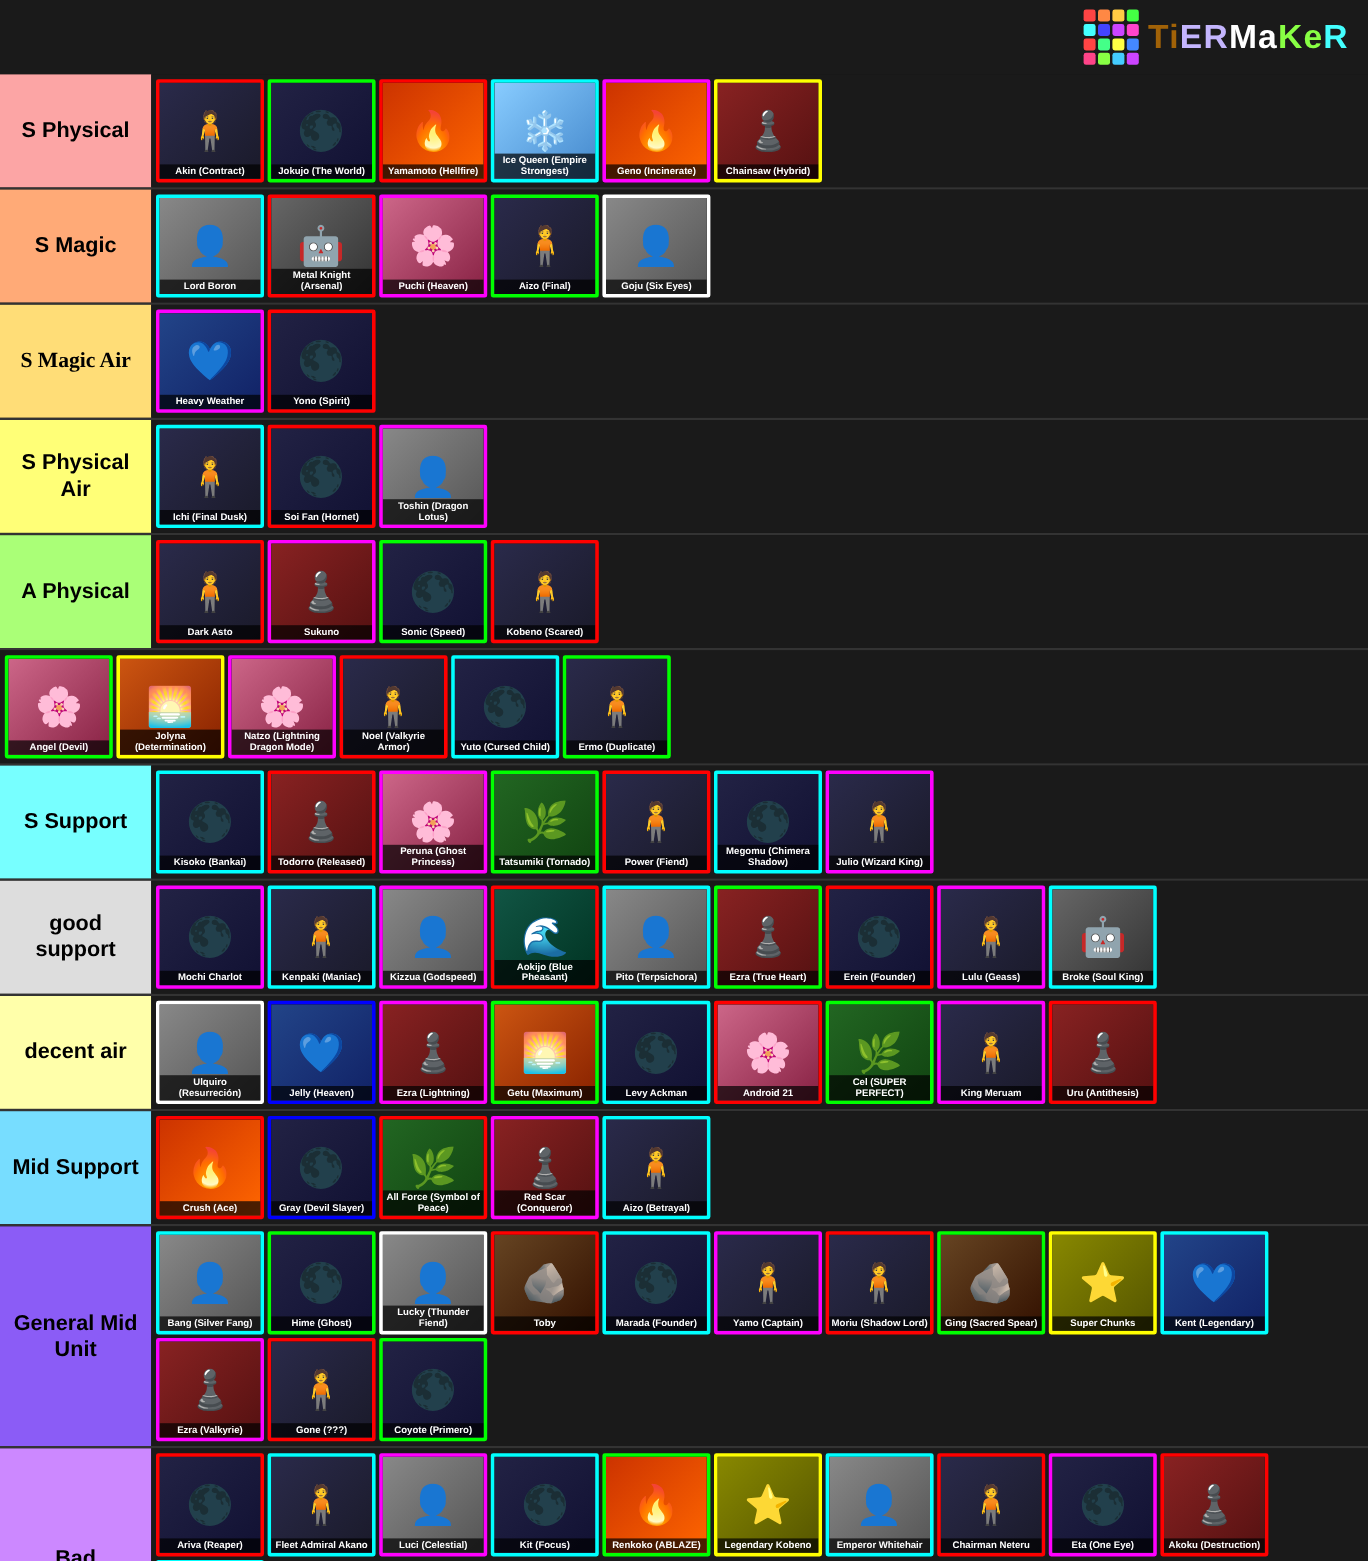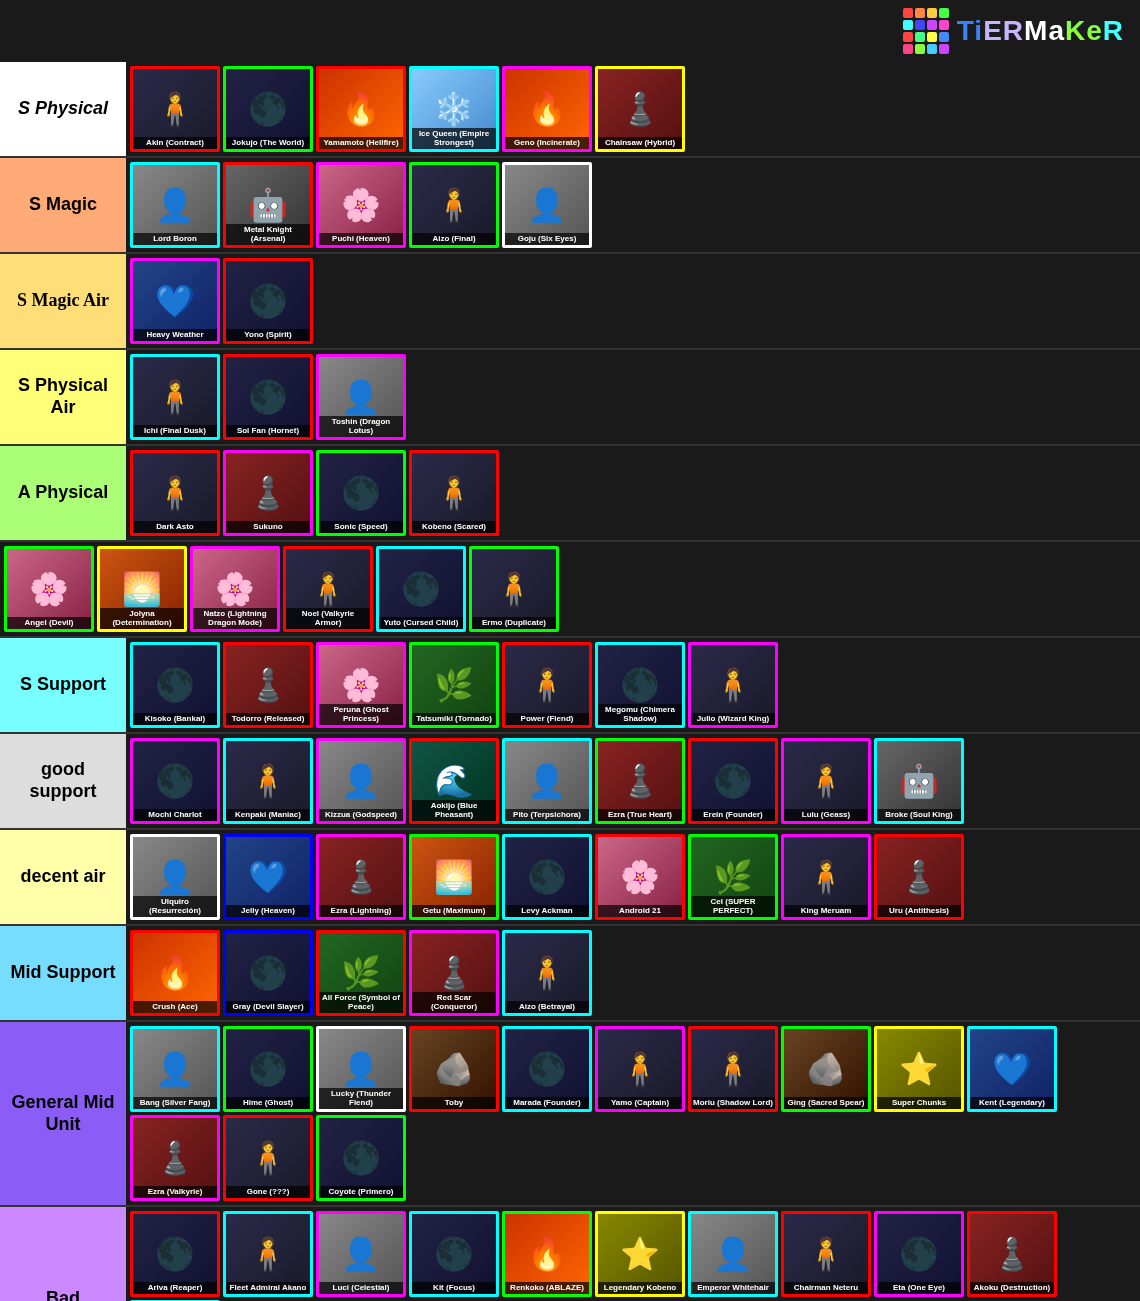--- a/index.html
+++ b/index.html
@@ -139,27 +139,27 @@
           <div class="logo-dot" style="background: rgb(255, 68, 68);"></div>
           <div class="logo-dot" style="background: rgb(68, 255, 136);"></div>
           <div class="logo-dot" style="background: rgb(255, 255, 68);"></div>
           <div class="logo-dot" style="background: rgb(68, 136, 255);"></div>
           <div class="logo-dot" style="background: rgb(255, 68, 136);"></div>
           <div class="logo-dot" style="background: rgb(136, 255, 68);"></div>
           <div class="logo-dot" style="background: rgb(68, 204, 255);"></div>
           <div class="logo-dot" style="background: rgb(204, 68, 255);"></div>
         </div>
       <div class="logo-text">
-        <span style="color:#3b82f6">Ti</span><span style="color:#c4b5fd">ER</span><span style="color:#fff">Ma</span><span style="color:#88ff44">Ke</span><span style="color:#44ffff">R</span>
+        <span style="color:#a16207">Ti</span><span style="color:#c4b5fd">ER</span><span style="color:#fff">Ma</span><span style="color:#88ff44">Ke</span><span style="color:#44ffff">R</span>
       </div>
     </div>
   </div>
   <div id="tier-list">
       <div class="tier-row">
-        <div class="tier-label tier-s-physical" style="background: #ffffff; font-style: italic;">S Physical</div>
+        <div class="tier-label tier-s-physical" style="background: #fca5a5;">S Physical</div>
         <div class="tier-items">
           <div class="character-card border-red">
             <div class="card-bg" style="background: linear-gradient(135deg, rgb(42, 42, 74), rgb(26, 26, 42)); width: 100%; height: 100%; display: flex; align-items: center; justify-content: center; font-size: 32px;">🧍<div class="card-name">Akin (Contract)</div></div>
           </div>
           <div class="character-card border-green">
             <div class="card-bg" style="background: linear-gradient(135deg, rgb(34, 34, 68), rgb(17, 17, 51)); width: 100%; height: 100%; display: flex; align-items: center; justify-content: center; font-size: 32px;">🌑<div class="card-name">Jokujo (The World)</div></div>
           </div>
           <div class="character-card border-red">
             <div class="card-bg" style="background: linear-gradient(135deg, rgb(204, 51, 0), rgb(255, 102, 0)); width: 100%; height: 100%; display: flex; align-items: center; justify-content: center; font-size: 32px;">🔥<div class="card-name">Yamamoto (Hellfire)</div></div>
           </div>

